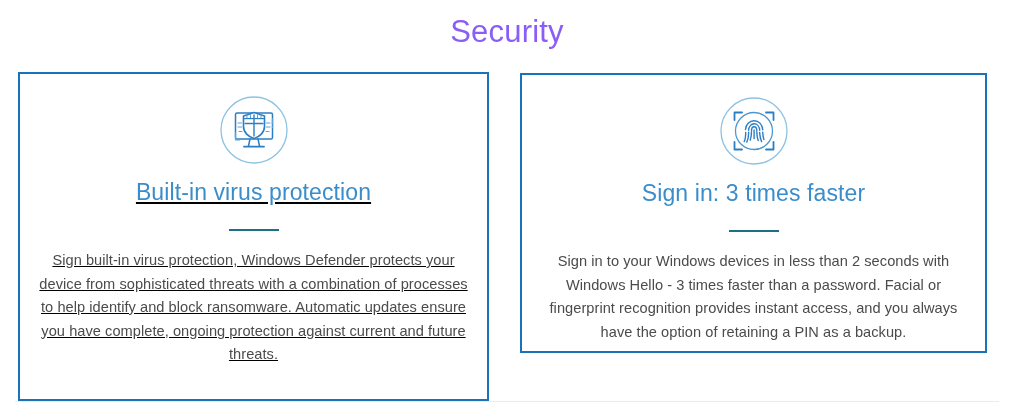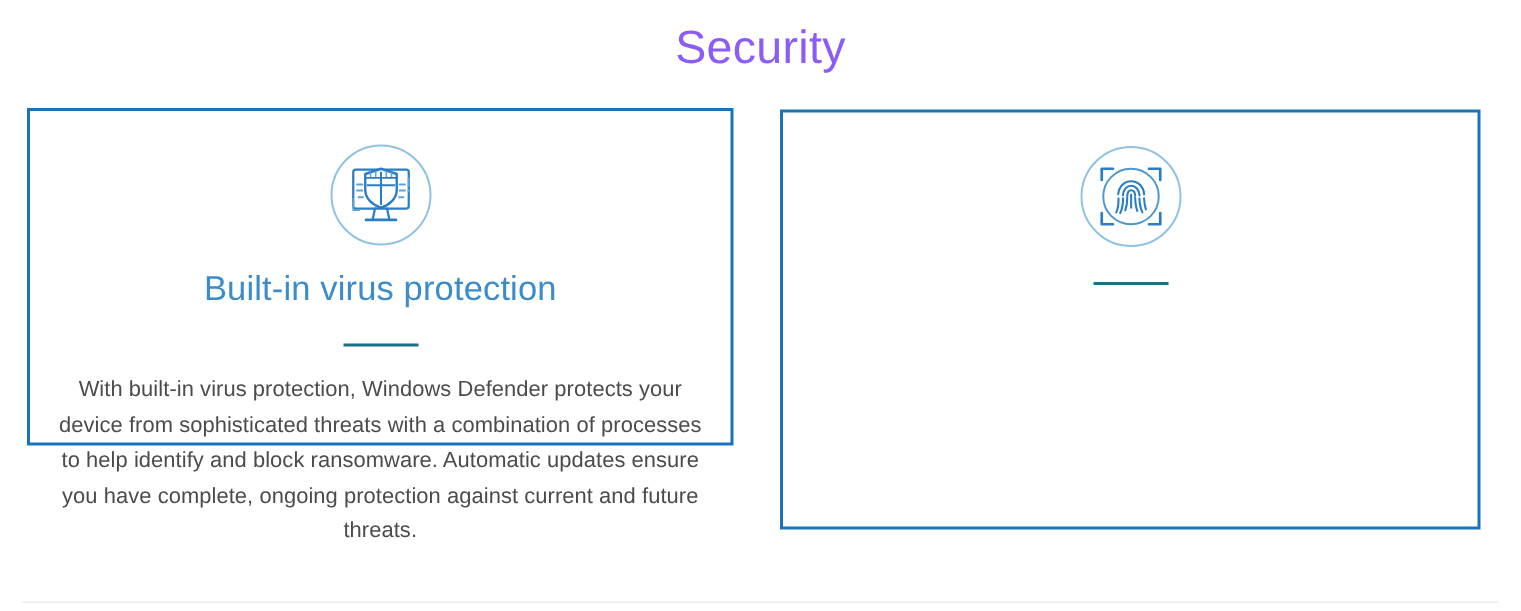--- a/index.html
+++ b/index.html
@@ -45,21 +45,22 @@
     box-sizing: border-box;
     border: 2px solid #1a72b8;
     background: #ffffff;
     text-align: center;
   }
 
   .card-left {
     left: 18px;
     top: 72px;
     width: 471px;
-    height: 225px;
+    height: 329px;
+    text-decoration: underline;
   }
 
   .card-right {
     left: 520px;
     top: 73px;
     width: 467px;
     height: 280px;
   }
 
   
@@ -152,21 +153,21 @@
 
         <path d="M53.5 24 L53.5 29 M53.5 31.5 L53.5 32.6" fill="none" stroke="#5fa3d6" stroke-width="1.3" stroke-linecap="round"></path>
         <path d="M16.5 37.5 L16.5 45 L20.5 45" fill="none" stroke="#5fa3d6" stroke-width="1.2" stroke-linecap="round"></path>
       </svg>
     </div>
 
     <div class="card-heading">Built-in virus protection</div>
 
     <div class="card-divider"></div>
 
-    <div class="card-body">With built-in virus protection, Windows Defender protects your device from sophisticated threats with a combination of processes to help identify and block ransomware. Automatic updates ensure you have complete, ongoing protection against current and future threats.</div>
+    <div class="card-body">Sign built-in virus protection, Windows Defender protects your device from sophisticated threats with a combination of processes to help identify and block ransomware. Automatic updates ensure you have complete, ongoing protection against current and future threats.</div>
   </div>
 
   <div class="card card-right">
 
     <div class="card-icon-wrap">
       <svg class="card-icon" viewBox="0 0 70 70" xmlns="http://www.w3.org/2000/svg">
 
         <circle cx="35" cy="35" r="33" fill="none" stroke="#8ec2e2" stroke-width="1.3"></circle>
 
         <circle cx="35" cy="35" r="18.5" fill="none" stroke="#4d97cf" stroke-width="1.3"></circle>
@@ -184,20 +185,22 @@
           <path d="M32.5 35.6 C32.5 39.2 32.2 41.5 31.2 44.2"></path>
           <path d="M37.8 35.8 C37.9 39.6 38.3 42.2 39.2 44.6"></path>
           <path d="M29.7 36.2 C29.7 40.6 29.1 43.4 27.8 46.1"></path>
           <path d="M40.6 36.4 C40.9 40.8 41.6 43.6 42.6 45.6"></path>
           <path d="M26.7 36.4 C26.7 41 26.2 43.6 25.2 45.6"></path>
           <path d="M43.7 36.2 C43.9 39.5 44.3 41.8 44.9 43.6"></path>
         </g>
       </svg>
     </div>
 
+    <div class="card-heading">Sign in: 3 times faster</div>
 
     <div class="card-divider"></div>
 
+    <div class="card-body">Sign in to your Windows devices in less than 2 seconds with Windows Hello - 3 times faster than a password. Facial or fingerprint recognition provides instant access, and you always have the option of retaining a PIN as a backup.</div>
   </div>
 
 </div>
 
 <div class="bottom-rule"></div>
 
 </body></html>

